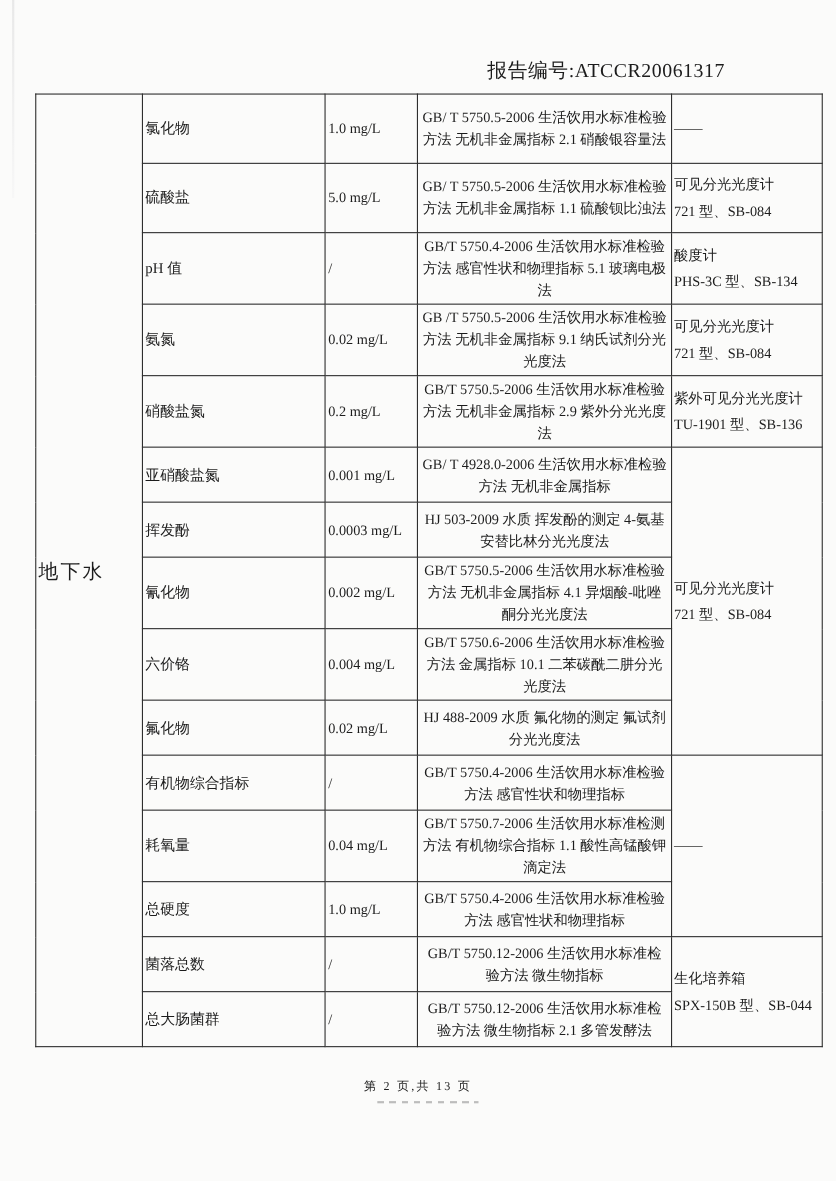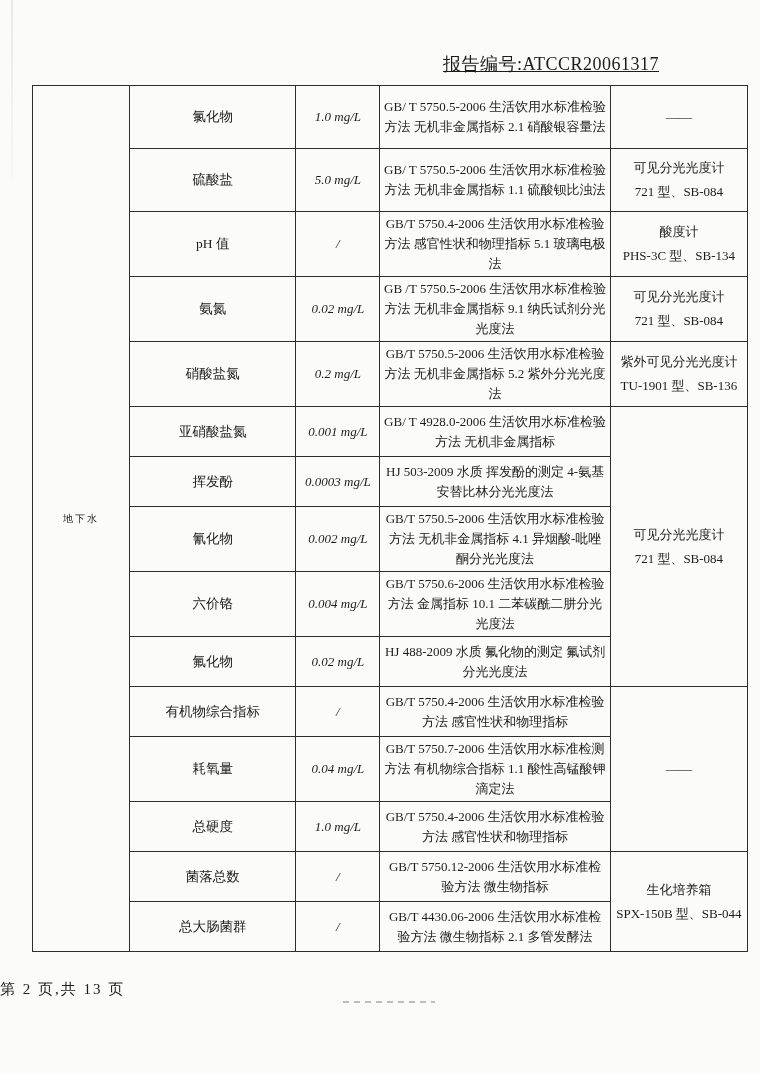--- a/index.html
+++ b/index.html
@@ -14,63 +14,63 @@
   .page-edge-left {
     position: absolute; left: 11px; top: 0; width: 2px; height: 180px;
     background: linear-gradient(#e8e8e8, #f7f7f7);
   }
   .report-no {
     position: absolute;
     top: 52px; left: 443px;
     font-size: 18px;
     letter-spacing: 0.5px;
     white-space: nowrap;
-    text-decoration: underline;
   }
   table.report-table {
     position: absolute;
     top: 85px; left: 32px;
     width: 716px;
     border-collapse: collapse;
     table-layout: fixed;
   }
   .report-table td {
     border: 1px solid #2e2e2e;
-    text-align: center;
+    text-align: left;
     vertical-align: middle;
     font-size: 13px;
     padding: 1px 2px;
     overflow: hidden;
   }
   .col-cat    { width: 97px;  }
   .col-item   { width: 166px; }
   .col-limit  { width: 84px;  }
   .col-method { width: 230px; }
   .col-instr  { width: 137px; }
-  td.cat-cell   { font-size: 10px; letter-spacing: 2px; }
+  td.cat-cell   { font-size: 18px; letter-spacing: 2px; }
   td.item-cell  { font-size: 13.5px; }
-  td.limit-cell { font-size: 13px; font-style: italic; }
+  td.limit-cell { font-size: 13px; }
   td.method-cell {
     font-size: 13px;
     line-height: 20px;
     padding: 2px 3px;
     text-align: center;
   }
   td.instr-cell {
     font-size: 13px;
     line-height: 24px;
     white-space: pre-line;
   }
   tr.h3 { height: 63px; }
   tr.h2 { height: 50px; }
   .footer {
     position: absolute;
     top: 980px; left: 0;
     width: 760px;
-    font-size: 15px;
+    text-align: center;
+    font-size: 11px;
     letter-spacing: 2px;
   }
   .scan-artifact {
     position: absolute;
     top: 1001px; left: 343px;
     width: 92px; height: 2px;
     background: repeating-linear-gradient(90deg, #8a8a8a 0 6px, transparent 6px 11px);
     opacity: .55;
   }
 </style>
@@ -114,21 +114,21 @@
     <tr class="h3">
       <td class="item-cell">氨氮</td>
       <td class="limit-cell">0.02 mg/L</td>
       <td class="method-cell">GB /T 5750.5-2006 生活饮用水标准检验方法 无机非金属指标 9.1 纳氏试剂分光光度法</td>
       <td class="instr-cell">可见分光光度计
 721 型、SB-084</td>
     </tr>
     <tr class="h3">
       <td class="item-cell">硝酸盐氮</td>
       <td class="limit-cell">0.2 mg/L</td>
-      <td class="method-cell">GB/T 5750.5-2006 生活饮用水标准检验方法 无机非金属指标 5.2 紫外分光光度法</td>
+      <td class="method-cell">GB/T 5750.5-2006 生活饮用水标准检验方法 无机非金属指标 2.9 紫外分光光度法</td>
       <td class="instr-cell">紫外可见分光光度计
 TU-1901 型、SB-136</td>
     </tr>
     <tr class="h2">
       <td class="item-cell">亚硝酸盐氮</td>
       <td class="limit-cell">0.001 mg/L</td>
       <td class="method-cell">GB/ T 4928.0-2006 生活饮用水标准检验方法 无机非金属指标</td>
       <td class="instr-cell" rowspan="5">可见分光光度计
 721 型、SB-084</td>
     </tr>
@@ -171,19 +171,19 @@
     <tr class="h2">
       <td class="item-cell">菌落总数</td>
       <td class="limit-cell">/</td>
       <td class="method-cell">GB/T 5750.12-2006 生活饮用水标准检验方法 微生物指标</td>
       <td class="instr-cell" rowspan="2">生化培养箱
 SPX-150B 型、SB-044</td>
     </tr>
     <tr class="h2">
       <td class="item-cell">总大肠菌群</td>
       <td class="limit-cell">/</td>
-      <td class="method-cell">GB/T 4430.06-2006 生活饮用水标准检验方法 微生物指标 2.1 多管发酵法</td>
+      <td class="method-cell">GB/T 5750.12-2006 生活饮用水标准检验方法 微生物指标 2.1 多管发酵法</td>
     </tr>
   </tbody>
 </table>
 
 <div class="footer">第 2 页,共 13 页</div>
 <div class="scan-artifact"></div>
 
 </body></html>

